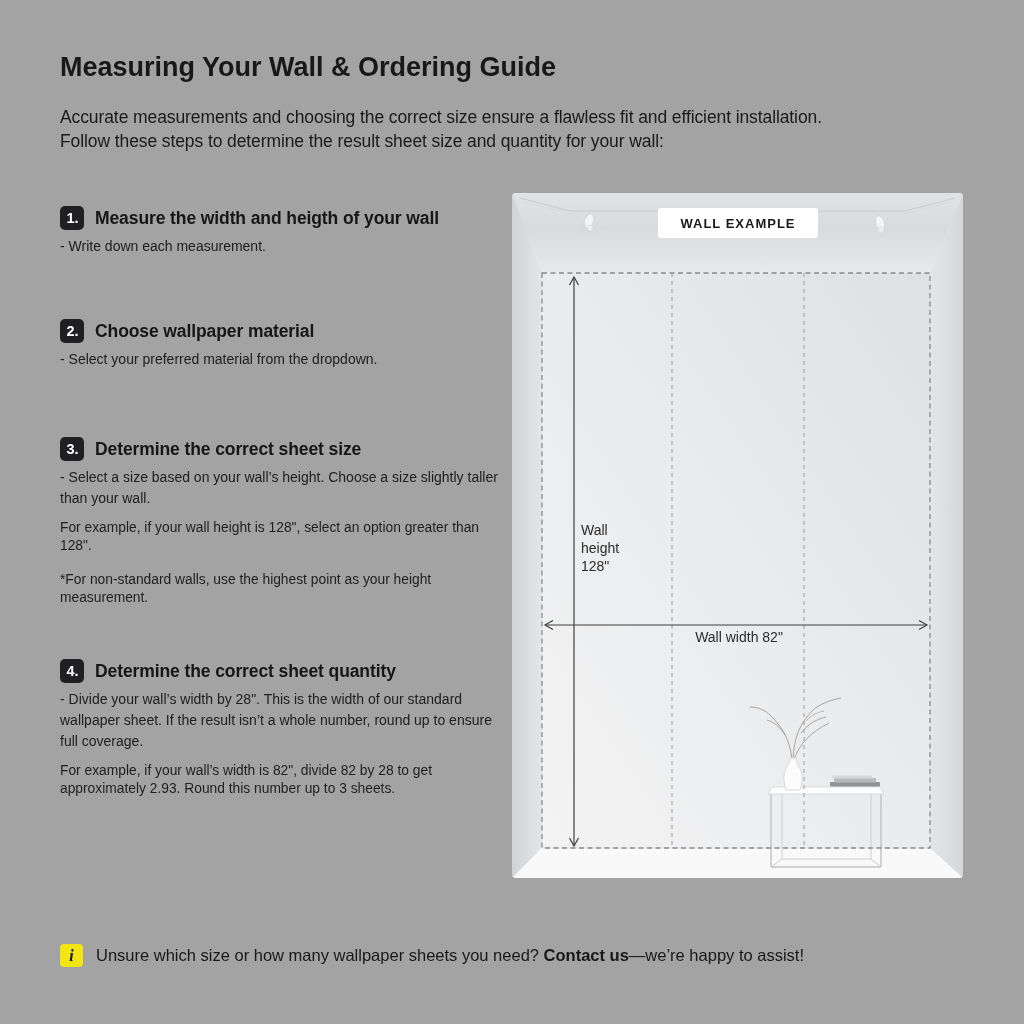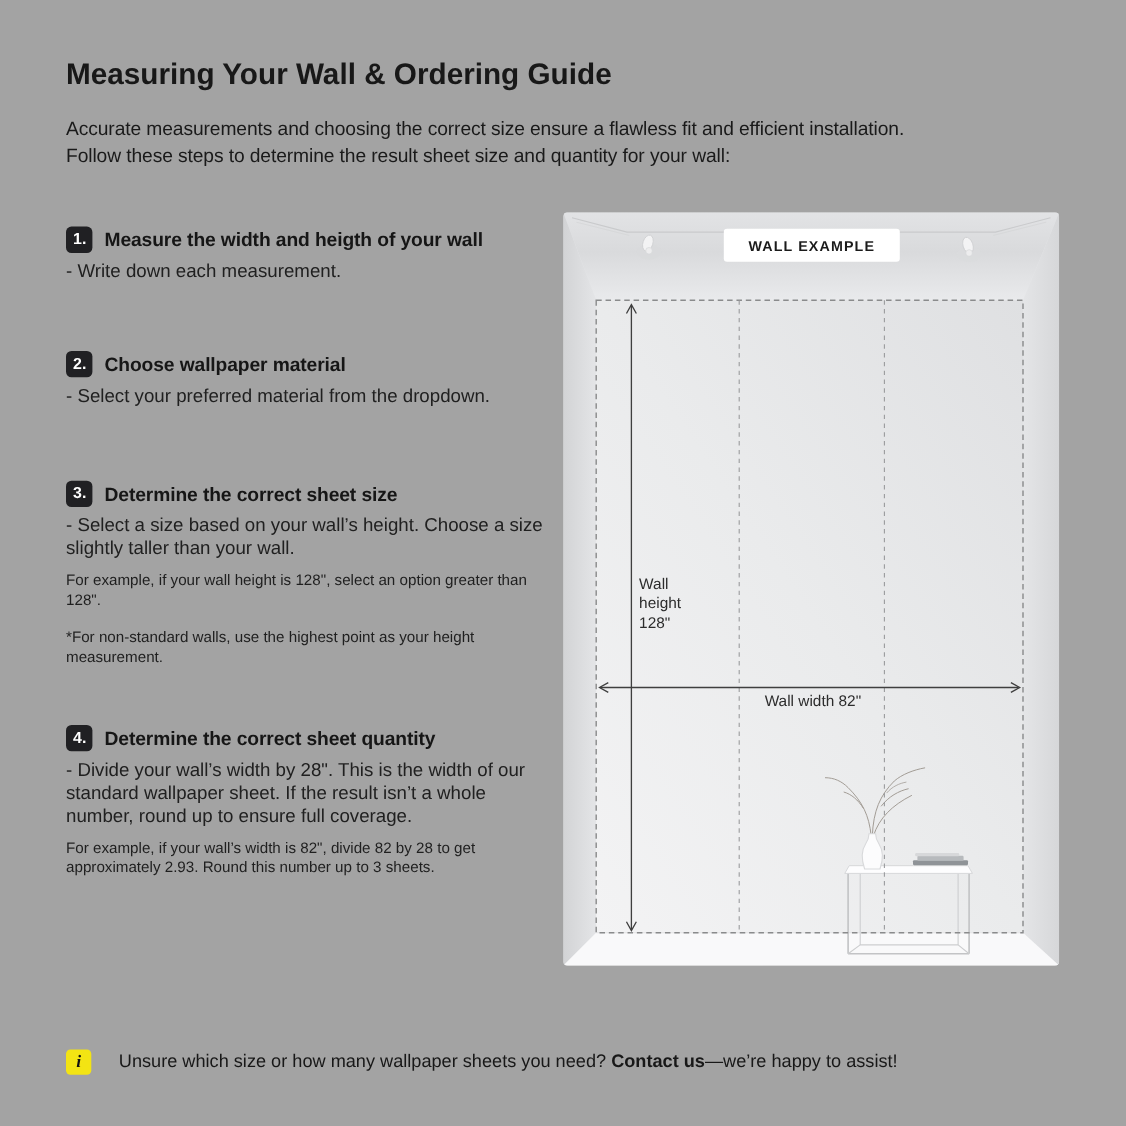--- a/index.html
+++ b/index.html
@@ -20,35 +20,35 @@
   .step-2{top:319px}
   .step-3{top:437px}
   .step-4{top:659px}
   .step-head{display:flex;align-items:center;gap:11px;}
   .badge{
     width:24px;height:24px;border-radius:5px;background:#202023;color:#ffffff;
     font-weight:700;font-size:14.5px;display:inline-flex;align-items:center;justify-content:center;
     flex:0 0 auto;box-sizing:border-box;padding-left:1px;
   }
   .step-title{font-size:17.5px;font-weight:700;color:#161616;letter-spacing:-0.1px;}
-  .step-body{margin:6px 0 0;font-size:17px;line-height:21px;color:#202020;}
+  .step-body{margin:6px 0 0;font-size:14px;line-height:21px;color:#202020;}
   .step-note{margin:10px 0 0;font-size:13.8px;line-height:17.5px;color:#1f1f1f;}
   .step-footnote{margin:17px 0 0;font-size:13.8px;line-height:17.5px;color:#1f1f1f;}
   .wall-example{
     position:absolute;left:512px;top:193px;width:451px;height:685px;
     border-radius:4px;overflow:hidden;
   }
   .wall-example svg{display:block;width:451px;height:685px;}
   .footer-note{position:absolute;left:60px;top:944px;display:flex;align-items:center;gap:13px;}
   .info-badge{
     width:23px;height:23px;border-radius:4px;color:#111111;
     font-family:"Liberation Serif",serif;font-style:italic;font-weight:700;font-size:16px;
     display:flex;align-items:center;justify-content:center;flex:0 0 auto;
   }
-  .footer-text{margin:12px;font-size:16.5px;color:#181818;}
+  .footer-text{margin:0;font-size:16.5px;color:#181818;}
   .footer-text b{font-weight:700;cursor:pointer;}
   svg text{font-family:"Liberation Sans",sans-serif;}
 </style>
 </head>
 <body>
 
 <div class="page">
 
   <h1 class="page-title">Measuring Your Wall &amp; Ordering Guide</h1>
 

